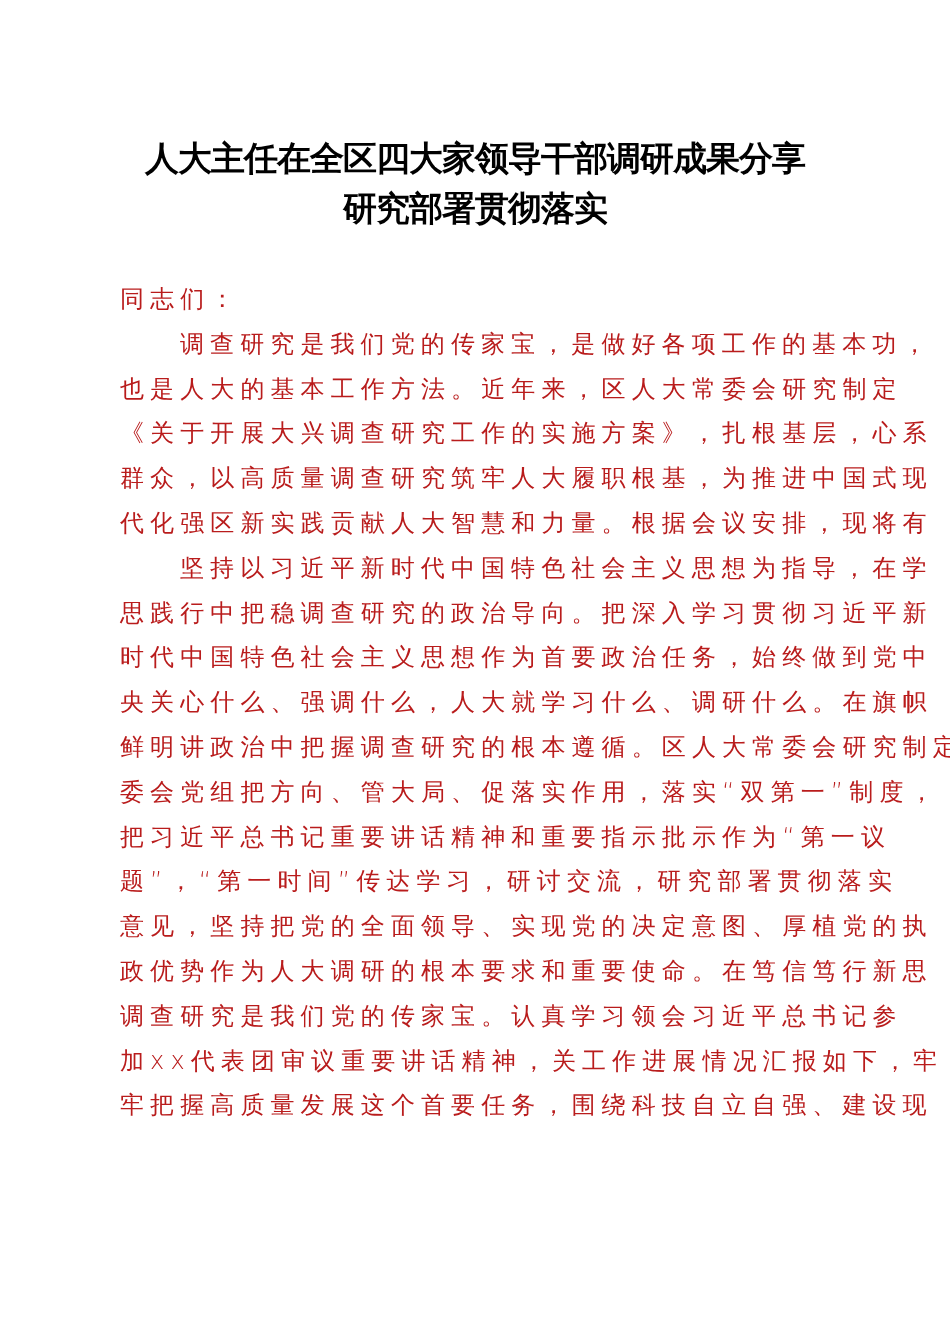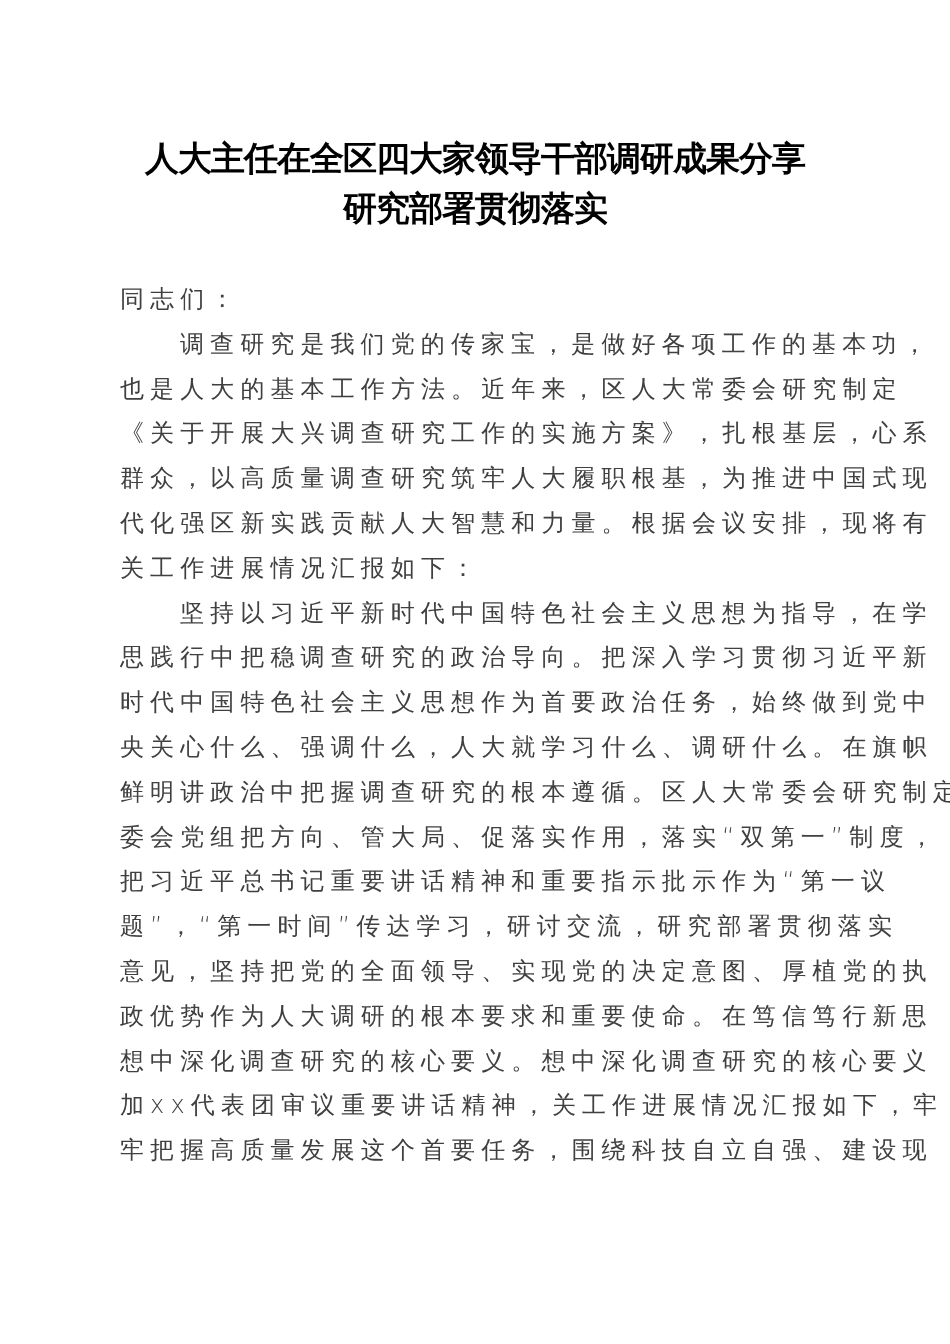--- a/index.html
+++ b/index.html
@@ -40,21 +40,21 @@
       white-space: nowrap;
     }
     .body {
       position: absolute;
       left: 120px;
       top: 277px;
       width: 720px;
       font-family: "DejaVu Sans", "Liberation Sans", sans-serif;
       font-size: 24px;
       line-height: 44.8px;
-      color: #404040;
+      color: #b91c1c;
     }
     .line {
       display: block;
       white-space: nowrap;
       height: 44.8px;
       letter-spacing: 6.1px;
       font-weight: 300;
     }
     .line.indent {
       padding-left: 60px;
@@ -70,29 +70,28 @@
   </div>
 
   <div class="body">
     <span class="line">同志们：</span>
     <div id="body-lines">
         <span class="line indent">调查研究是我们党的传家宝，是做好各项工作的基本功，</span>
         <span class="line">也是人大的基本工作方法。近年来，区人大常委会研究制定</span>
         <span class="line">《关于开展大兴调查研究工作的实施方案》，扎根基层，心系</span>
         <span class="line">群众，以高质量调查研究筑牢人大履职根基，为推进中国式现</span>
         <span class="line">代化强区新实践贡献人大智慧和力量。根据会议安排，现将有</span>
-        <span class="line">关工作进展情况汇报如下：</span>
         <span class="line indent">坚持以习近平新时代中国特色社会主义思想为指导，在学</span>
         <span class="line">思践行中把稳调查研究的政治导向。把深入学习贯彻习近平新</span>
         <span class="line">时代中国特色社会主义思想作为首要政治任务，始终做到党中</span>
         <span class="line">央关心什么、强调什么，人大就学习什么、调研什么。在旗帜</span>
         <span class="line">鲜明讲政治中把握调查研究的根本遵循。区人大常委会研究制定</span>
         <span class="line">委会党组把方向、管大局、促落实作用，落实“双第一”制度，</span>
         <span class="line">把习近平总书记重要讲话精神和重要指示批示作为“第一议</span>
         <span class="line">题”，“第一时间”传达学习，研讨交流，研究部署贯彻落实</span>
         <span class="line">意见，坚持把党的全面领导、实现党的决定意图、厚植党的执</span>
         <span class="line">政优势作为人大调研的根本要求和重要使命。在笃信笃行新思</span>
-        <span class="line">想中深化调查研究的核心要义。想中深化调查研究的核心要义</span>
+        <span class="line">调查研究是我们党的传家宝。认真学习领会习近平总书记参</span>
         <span class="line">加xx代表团审议重要讲话精神，关工作进展情况汇报如下，牢</span>
         <span class="line">牢把握高质量发展这个首要任务，围绕科技自立自强、建设现</span>
       </div>
   </div>
 </div>
 
 </body></html>

